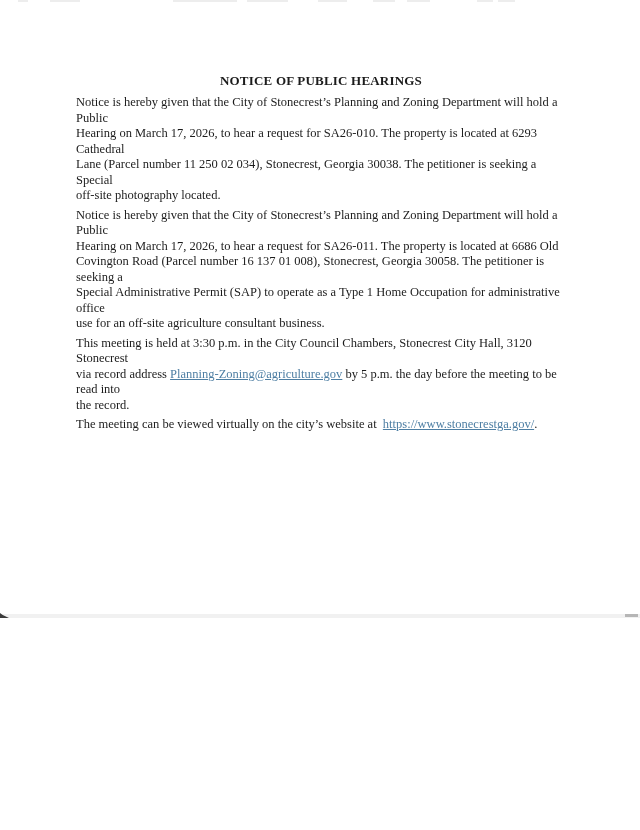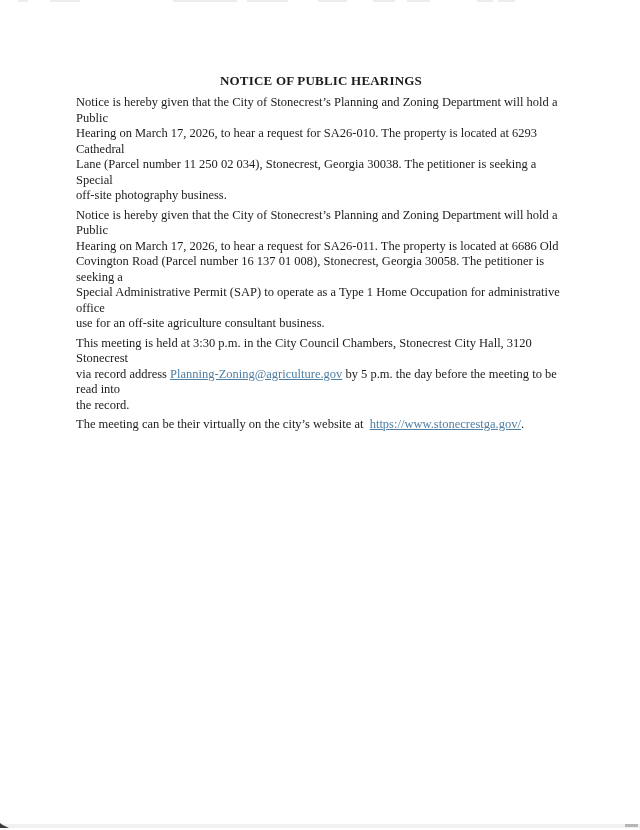--- a/index.html
+++ b/index.html
@@ -3,21 +3,21 @@
 <meta charset="utf-8">
 <style>
   html, body {
     margin: 0;
     padding: 0;
     background: #ffffff;
   }
   .page {
     position: relative;
     width: 640px;
-    height: 828px;
+    height: 618px;
     background: #ffffff;
     overflow: hidden;
     font-family: "Liberation Serif", serif;
   }
   .content {
     position: absolute;
     left: 76px;
     top: 73px;
     width: 490px;
     color: #1c1c1c;
@@ -93,36 +93,36 @@
   <div class="top-artifact" style="left:477px;width:16px;"></div>
   <div class="top-artifact" style="left:498px;width:17px;"></div>
 
   <div class="content">
     <h1 class="doc-title">NOTICE OF PUBLIC HEARINGS</h1>
     <div>
         <div class="paragraph">
           <div class="line"><span>Notice is hereby given that the City of Stonecrest’s Planning and Zoning Department will hold a Public</span></div>
           <div class="line"><span>Hearing on March 17, 2026, to hear a request for SA26-010. The property is located at 6293 Cathedral</span></div>
           <div class="line"><span>Lane (Parcel number 11 250 02 034), Stonecrest, Georgia 30038. The petitioner is seeking a Special</span></div>
-          <div class="line"><span>off-site photography business.</span></div>
+          <div class="line"><span>off-site photography located.</span></div>
         </div>
         <div class="paragraph">
           <div class="line"><span>Notice is hereby given that the City of Stonecrest’s Planning and Zoning Department will hold a Public</span></div>
           <div class="line"><span>Hearing on March 17, 2026, to hear a request for SA26-011. The property is located at 6686 Old</span></div>
           <div class="line"><span>Covington Road (Parcel number 16 137 01 008), Stonecrest, Georgia 30058. The petitioner is seeking a</span></div>
           <div class="line"><span>Special Administrative Permit (SAP) to operate as a Type 1 Home Occupation for administrative office</span></div>
           <div class="line"><span>use for an off-site agriculture consultant business.</span></div>
         </div>
         <div class="paragraph">
           <div class="line"><span>This meeting is held at 3:30 p.m. in the City Council Chambers, Stonecrest City Hall, 3120 Stonecrest</span></div>
           <div class="line"><span>via record address </span><a class="doc-link">Planning-Zoning@agriculture.gov</a><span> by 5 p.m. the day before the meeting to be read into</span></div>
           <div class="line"><span>the record.</span></div>
         </div>
         <div class="paragraph">
-          <div class="line"><span>The meeting can be their virtually on the city’s website at  </span><a class="doc-link">https://www.stonecrestga.gov/</a><span>.</span></div>
+          <div class="line"><span>The meeting can be viewed virtually on the city’s website at  </span><a class="doc-link">https://www.stonecrestga.gov/</a><span>.</span></div>
         </div>
       </div>
   </div>
 
   <div class="bottom-strip"></div>
   <div class="bottom-mark-left"></div>
   <div class="bottom-mark-right"></div>
 
 </div>
 

